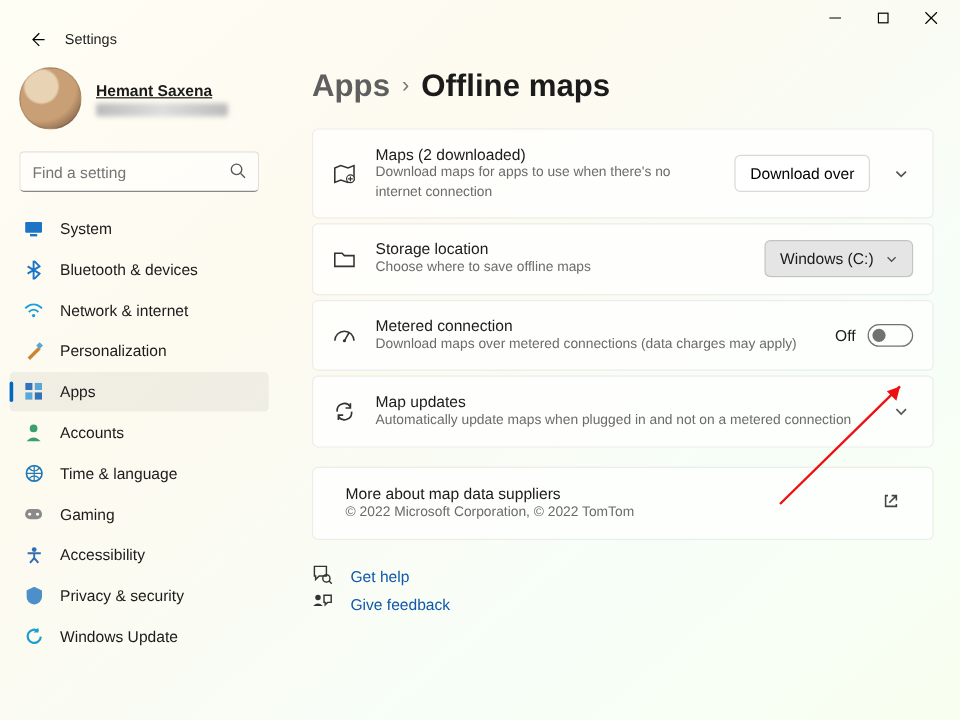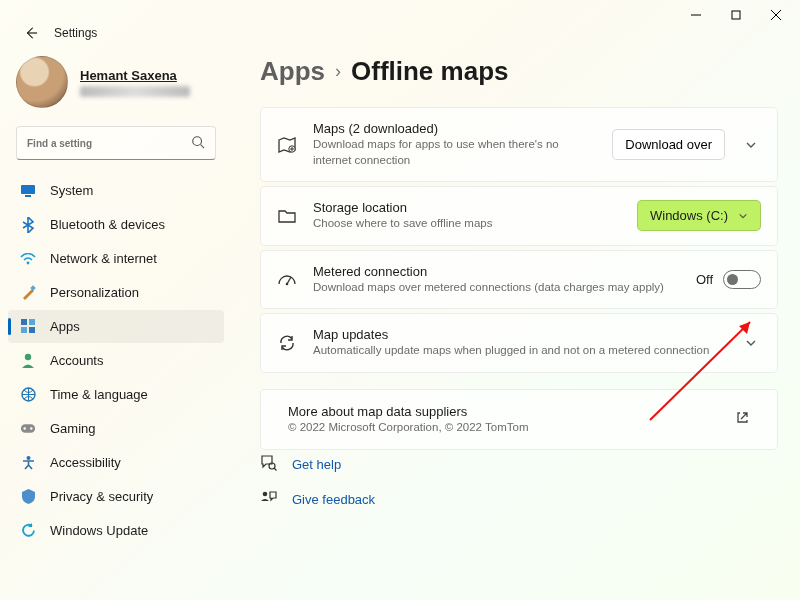--- a/index.html
+++ b/index.html
@@ -50,21 +50,21 @@
     height: 34px;
     border:1px solid rgba(0,0,0,.12);
     border-bottom: 1px solid #888;
     border-radius:4px;
     background: rgba(255,255,255,.55);
     display:flex; align-items:center; padding:0 10px;
     justify-content:space-between;
   }
   .search input {
     border:none; outline:none; background:transparent;
-    font-size:10px; width: 160px; color:#be185d;font-weight:bold;
+    font-size:13px; width: 160px; color:#be185d;
   }
   .nav { display:flex; flex-direction:column; gap:1px; }
   .nav-item {
     display:flex; align-items:center; gap:14px;
     height: 33px; padding: 0 12px;
     border-radius:4px;
     font-size:13px;
     cursor:default;
     position:relative;
   }
@@ -99,37 +99,37 @@
   .card .lead-ico { width:20px; height:20px; display:flex; align-items:center; justify-content:center; color:#333; flex-shrink:0;}
   .card .txt { flex:1; }
   .card .title { font-size:13px; }
   .card .sub { font-size:11.5px; color:#6b6b6b; margin-top:1px; line-height:1.35;}
   .pill-btn {
     background:#fff; border:1px solid rgba(0,0,0,.15);
     border-radius:5px; padding:7px 12px; font-size:13px;
   }
   .chev { width:20px; display:flex; align-items:center; justify-content:center; color:#555;}
   .drop-btn {
-    background:#bef264; border:1px solid rgba(0,0,0,.15);
+    background:#e5e5e5; border:1px solid rgba(0,0,0,.15);
     border-radius:5px; padding:7px 12px; font-size:13px;
     display:flex; align-items:center; gap:10px;
   }
   .toggle-wrap { display:flex; align-items:center; gap:10px; }
   .toggle-off {
     width:38px; height:19px; border-radius:10px;
     border:1px solid #717171; position:relative; background:transparent;
   }
   .toggle-off::after {
     content:""; position:absolute; left:3px; top:3px;
     width:11px; height:11px; border-radius:50%; background:#717171;
   }
 
   .suppliers { margin-top:16px; padding: 14px 27px; }
   .suppliers .ext { color:#555; }
-  .links { margin-top: 4px; display:flex; flex-direction:column; gap:16px; }
+  .links { margin-top: 20px; display:flex; flex-direction:column; gap:4px; }
   .link-row { display:flex; align-items:center; gap:14px; font-size:13px;}
   .link-row a { color:#1157aa; text-decoration:none;}
   .link-row .ico { width:18px; color:#333;}
 
   .arrow-annot {
     position:absolute; pointer-events:none;
   }
 </style>
 </head>
 <body>

